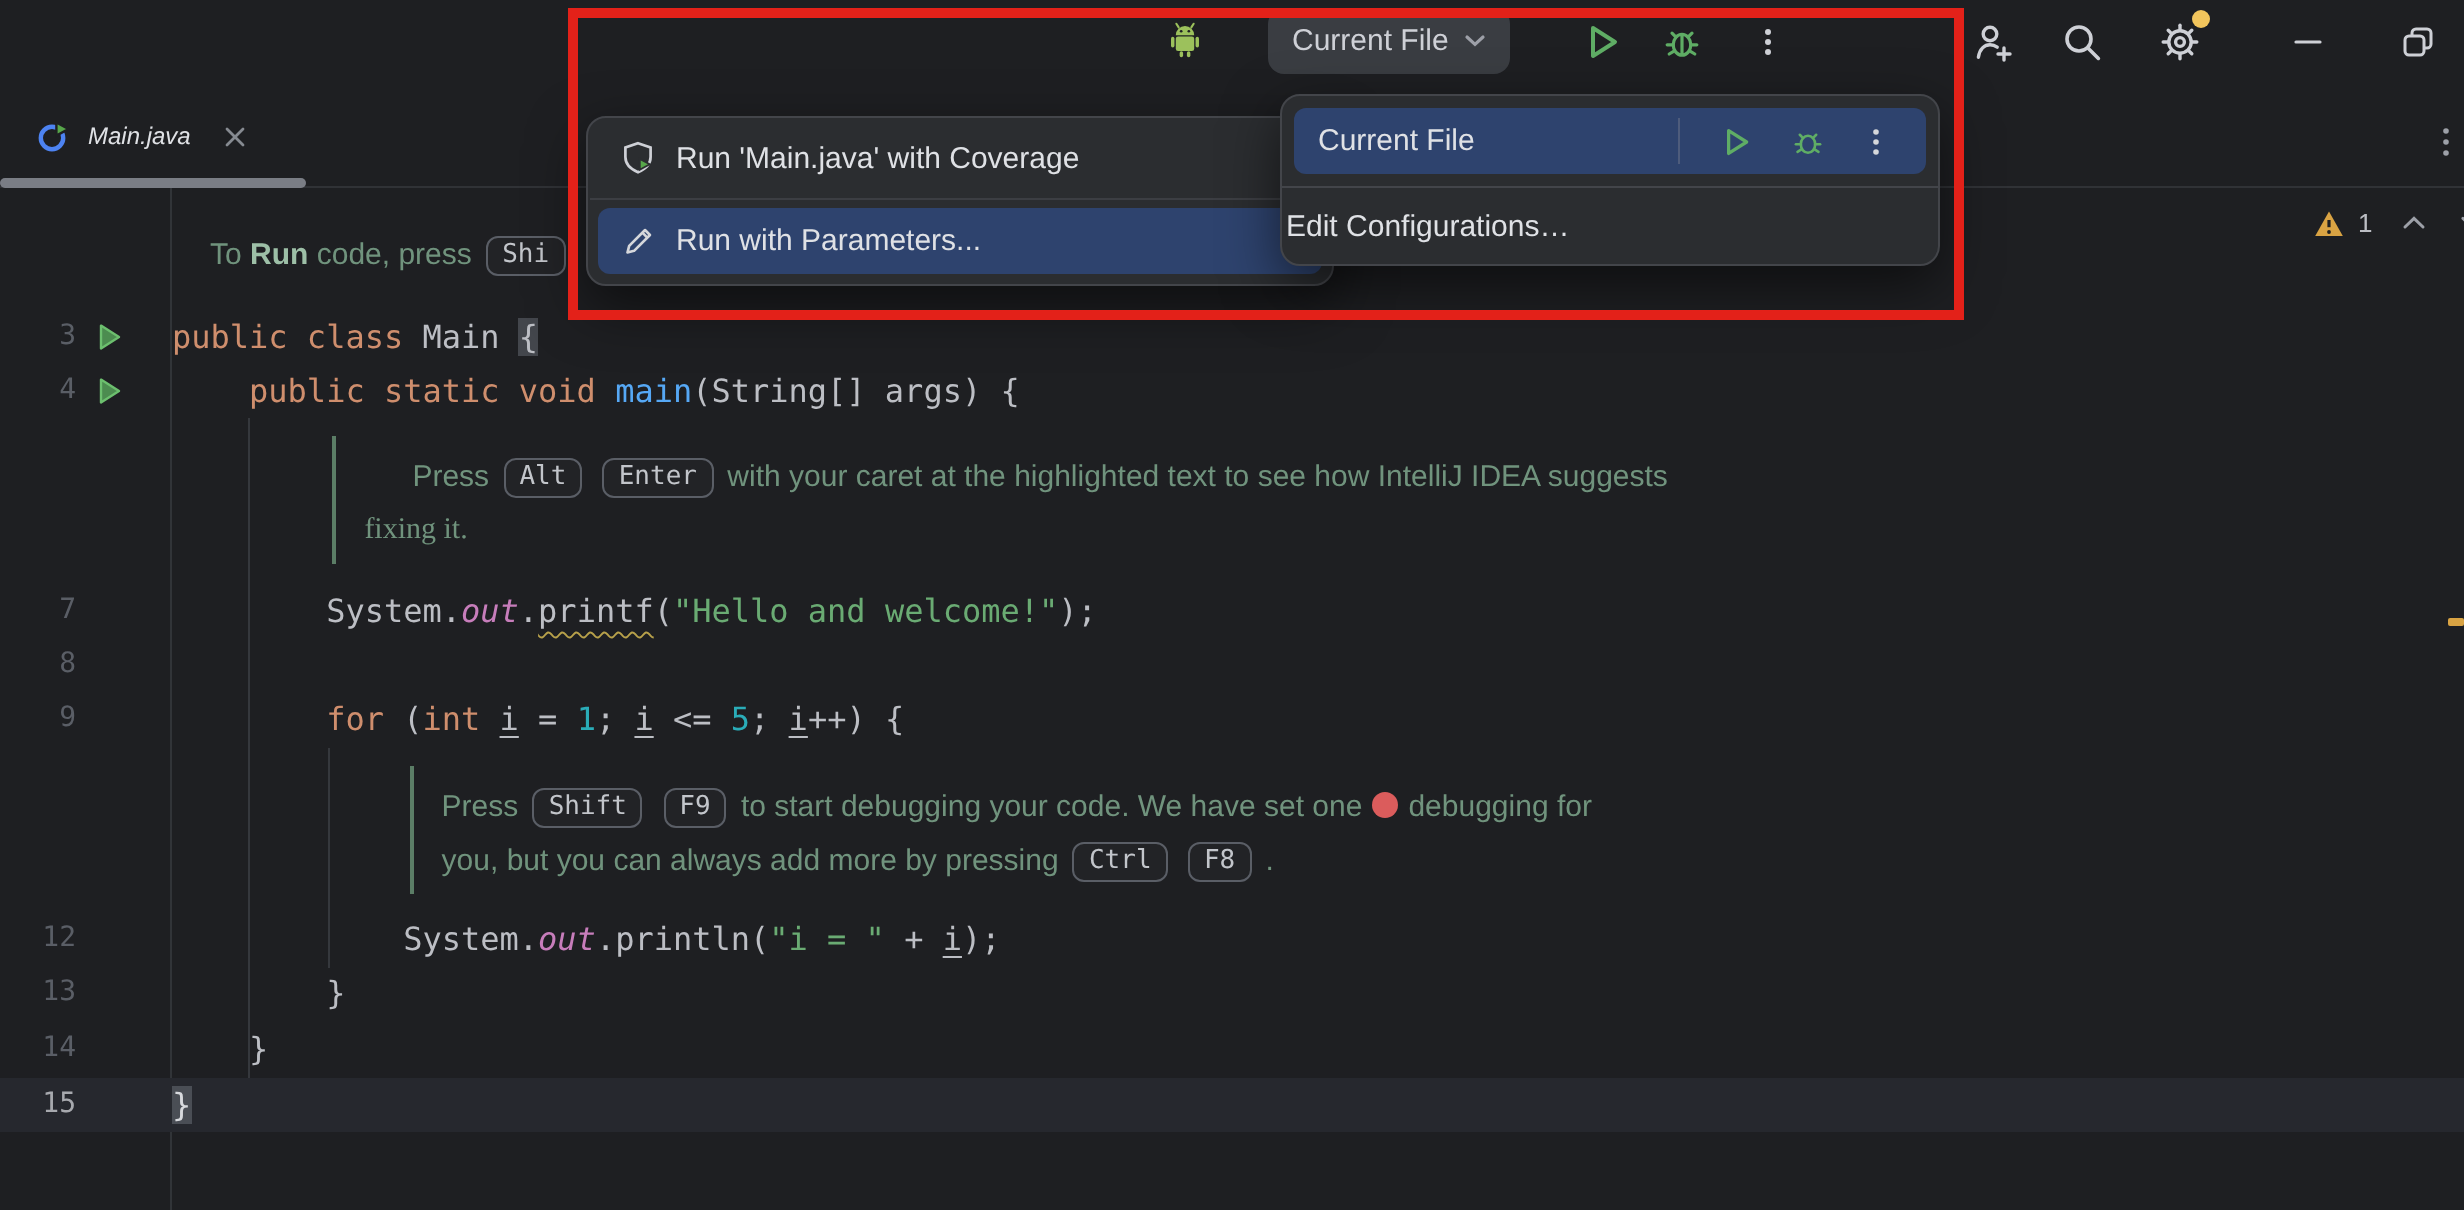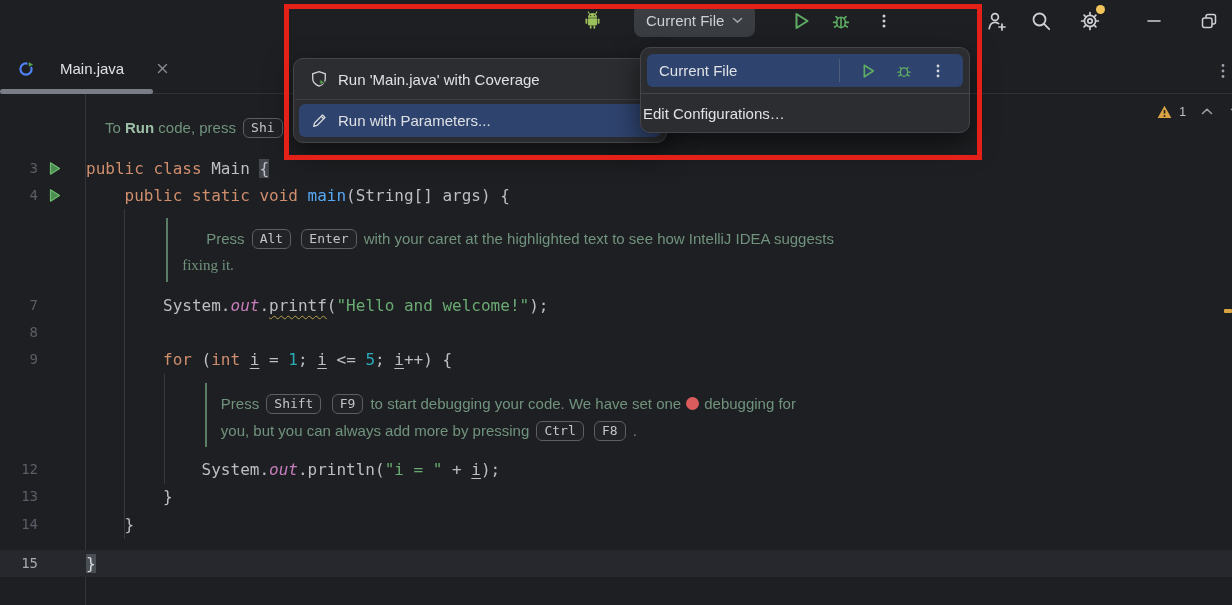--- a/index.html
+++ b/index.html
@@ -12,21 +12,21 @@
   .android{position:absolute;left:581px;top:9px;}
   .runcfg-btn{position:absolute;left:634px;top:4px;height:33px;background:#3A3D42;border-radius:8px;
               display:flex;align-items:center;padding:0 12px;gap:8px;font-size:15px;color:#CED0D6;cursor:default;}
   .tool-icon{position:absolute;top:9px;width:24px;height:24px;display:flex;align-items:center;justify-content:center;}
   .hdr-right{position:absolute;top:8px;width:26px;height:26px;display:flex;align-items:center;justify-content:center;}
   .gear-wrap{position:relative;}
   .gear-dot{position:absolute;right:-2px;top:-3px;width:9px;height:9px;border-radius:50%;background:#F2C55C;}
 
   
   .tabbar{position:absolute;left:0;top:43px;width:1232px;height:50px;background:#1E1F22;border-bottom:1px solid #303236;}
-  .tab{position:absolute;left:8px;top:0;height:50px;display:flex;align-items:center;gap:25px;padding:0 10px;font-size:15px;color:#DFE1E5;}
+  .tab{position:absolute;left:8px;top:0;height:50px;display:flex;align-items:center;gap:9px;padding:0 10px;font-size:12px;color:#DFE1E5;font-style:italic;}
   .tab-underline{position:absolute;left:0;top:89px;width:153px;height:5px;border-radius:3px;background:#7A7D85;}
   .tabbar-kebab{position:absolute;left:1216px;top:58px;width:14px;height:26px;display:flex;align-items:center;justify-content:center;}
 
   
   .editor{position:absolute;left:0;top:94px;width:1232px;height:511px;background:#1E1F22;}
   .gutter-sep{position:absolute;left:85px;top:0;width:1px;height:511px;background:#313438;}
   .guide{position:absolute;width:1px;background:#35383D;}
   .doc-guide{position:absolute;width:2px;background:#5B7D66;}
   .row{position:absolute;left:0;width:1232px;height:27px;}
   .row.cur{background:#26282E;}
@@ -268,21 +268,21 @@
           <span class="codeline"><span class="t-pl">            System.</span><span class="t-fld">out</span><span class="t-pl">.println(</span><span class="t-str">"i = "</span><span class="t-pl"> + </span><span class="t-var">i</span><span class="t-pl">);</span></span>
         </div>
         <div class="row" style="top: 389px;">
           <span class="lnum">13</span>
           <span class="codeline"><span class="t-pl">        }</span></span>
         </div>
         <div class="row" style="top: 417px;">
           <span class="lnum">14</span>
           <span class="codeline"><span class="t-pl">    }</span></span>
         </div>
-        <div class="row cur" style="top: 445px; margin-top: 11px;">
+        <div class="row cur" style="top: 445px;">
           <span class="lnum">15</span>
           <span class="codeline"><span class="t-caret">}</span></span>
         </div>
       </div>
 
     <div class="inspections">
       <span>
         <svg width="15" height="14" viewBox="0 0 15 14">
             <path d="M7.5 0.8 L14.4 13 H0.6 Z" fill="#D9A343"></path>
         <line x1="7.5" y1="5" x2="7.5" y2="8.6" stroke="#1E1F22" stroke-width="1.6"></line>

